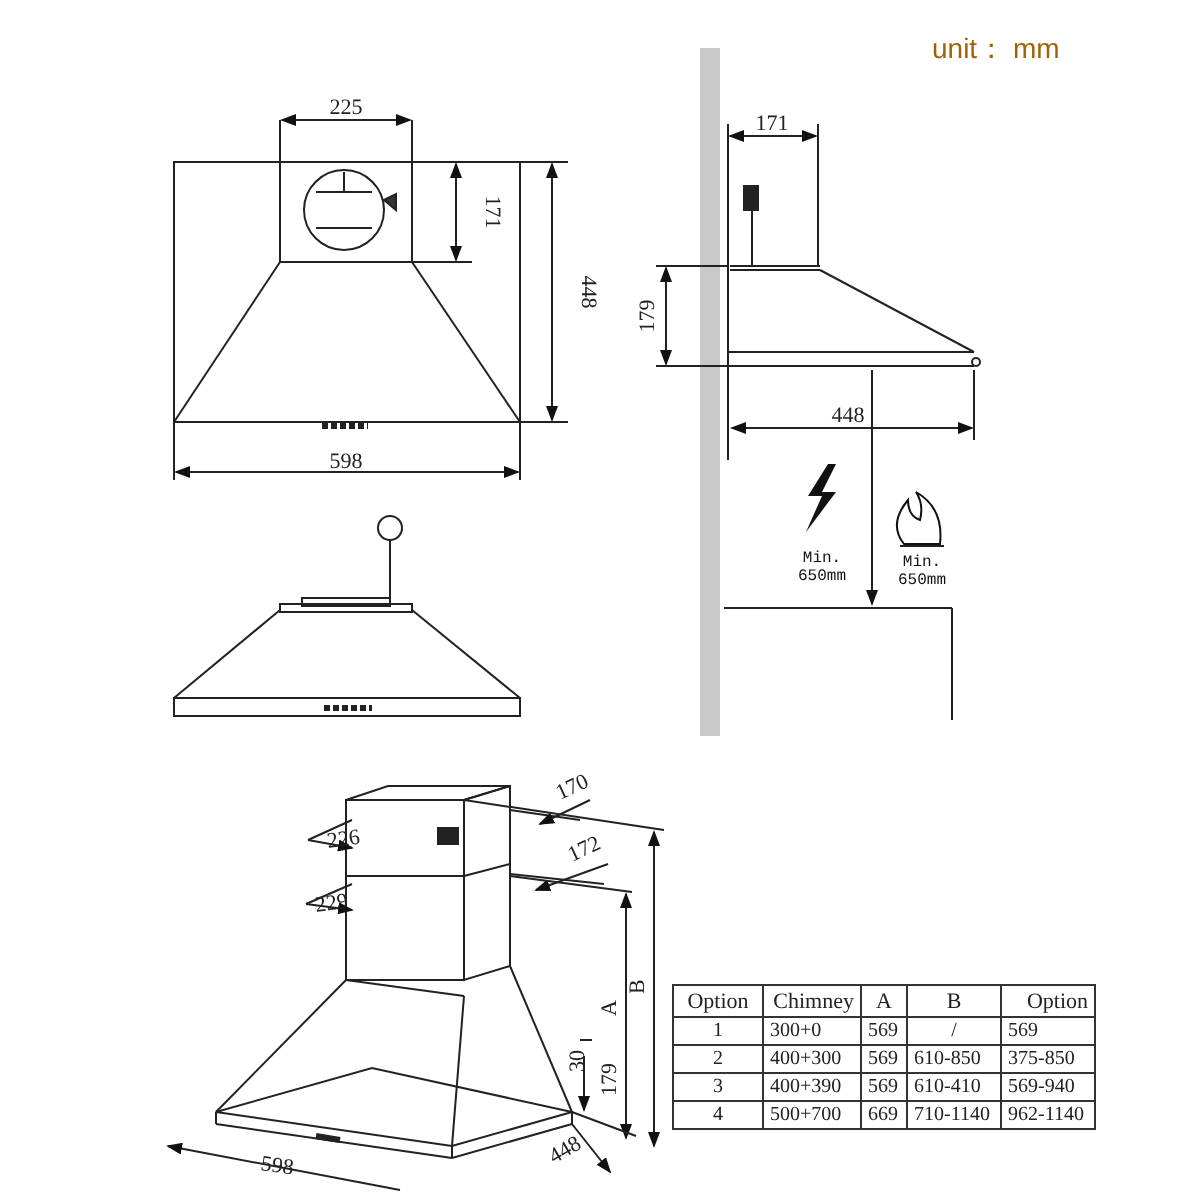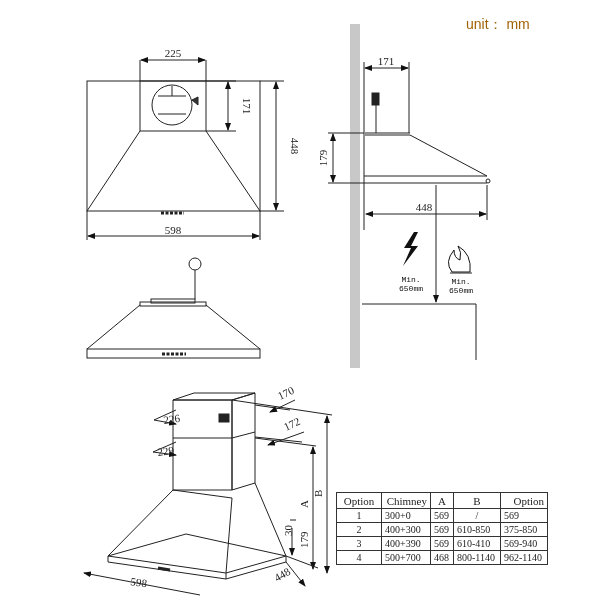--- a/index.html
+++ b/index.html
@@ -190,18 +190,18 @@
     <tr>
       <td class="c-opt">3</td>
       <td>400+390</td>
       <td>569</td>
       <td>610-410</td>
       <td>569-940</td>
     </tr>
     <tr>
       <td class="c-opt">4</td>
       <td>500+700</td>
-      <td>468</td>
-      <td>800-1140</td>
+      <td>669</td>
+      <td>710-1140</td>
       <td>962-1140</td>
     </tr>
   </tbody>
 </table>
 
 </body></html>

